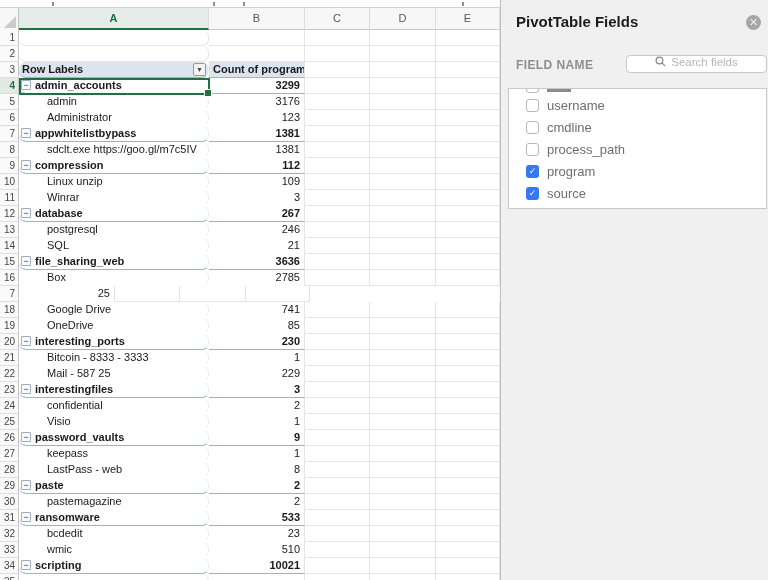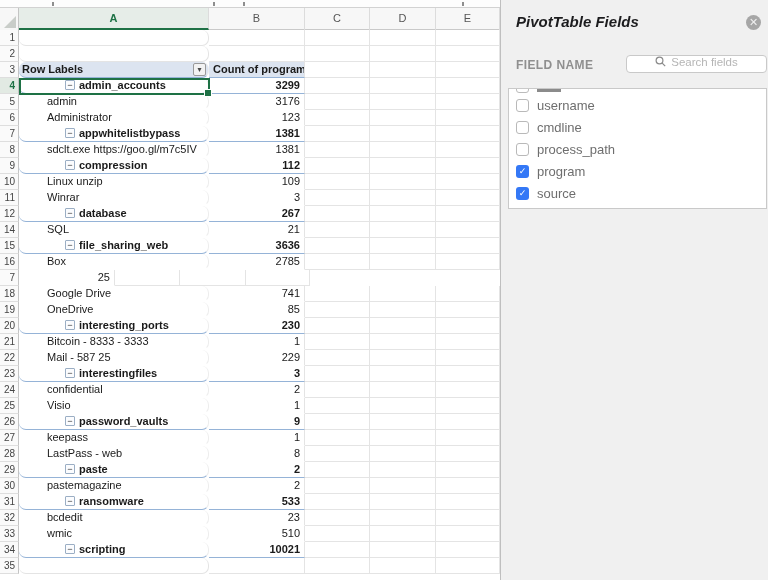--- a/index.html
+++ b/index.html
@@ -28,45 +28,45 @@
   .cell{box-sizing:border-box;height:16px;line-height:15px;font-size:11px;color:#1a1a1a;
         overflow:hidden;white-space:nowrap;border-bottom:1px solid transparent;position:relative;}
   .ca{width:190px;border-radius:7px;} .cb{width:96px;text-align:right;padding-right:4px;}
   .cc{width:65px;} .cd{width:66px;} .ce{width:64px;}
   .gl{border-bottom-color:#e4e4e4 !important;border-right:1px solid #e4e4e4;}
   .row .ca.pv{border-right:1px solid #ededed;}
   .row .cb.pv{border-right:1px solid #e4e4e4;}
   .phead{background:#dce4f0;font-weight:700;border-bottom-color:#95b3d7 !important;}
   .phead.ca{padding-left:3px;}
   .phead.cb{text-align:left;padding-left:4px;}
-  .grpb{border-bottom-color:#95b3d7 !important;font-weight:700;padding-left:44px;}
+  .grpb{border-bottom-color:#95b3d7 !important;font-weight:700;}
   .minus{display:inline-flex;width:10px;height:10px;border:1px solid #9baec4;background:#fbfcfe;
          border-radius:1px;align-items:center;justify-content:center;font-size:9px;line-height:8px;
          color:#333;margin:2px 4px 0 2px;vertical-align:top;box-sizing:border-box;font-weight:400;}
   .childlbl{padding-left:28px;display:block;}
   .filterbtn{position:absolute;right:2px;top:1px;width:13px;height:13px;background:#f2f2f2;
              border:1px solid #9a9a9a;border-radius:2px;box-sizing:border-box;display:flex;
              align-items:center;justify-content:center;font-size:8px;color:#4a4a4a;line-height:1;font-weight:400;}
   .selbox{position:absolute;left:19px;top:78px;width:191px;height:17px;border:2px solid #1e7145;
           box-sizing:border-box;pointer-events:none;}
   .handle{position:absolute;right:-4px;bottom:-4px;width:6px;height:6px;background:#1e7145;
           border:1px solid #fff;box-sizing:content-box;pointer-events:auto;}
   
   .panel{position:absolute;left:500px;top:0;width:268px;height:580px;background:#f0f0f0;
          border-left:1px solid #bfbfbf;box-sizing:border-box;}
-  .ptitle{position:absolute;left:15px;top:13px;font-size:15px;font-weight:700;color:#1c1c1e;font-style:italic;}
+  .ptitle{position:absolute;left:15px;top:13px;font-size:15px;font-weight:700;color:#1c1c1e;}
   .pclose{position:absolute;left:245px;top:15px;width:15px;height:15px;border-radius:50%;
           background:#a6a6a6;color:#f0f0f0;font-size:11px;line-height:15px;text-align:center;font-weight:700;}
   .fieldname{position:absolute;left:15px;top:58px;font-size:12px;font-weight:700;color:#8f8f8f;letter-spacing:.4px;}
   .search{position:absolute;left:125px;top:55px;width:141px;height:18px;background:#fff;
           border:1px solid #c9c9c9;border-radius:4px;box-sizing:border-box;display:flex;
           justify-content:center;gap:5px;}
   .search .ph{font-size:11.5px;color:#b5b5b5;}
   .flist{position:absolute;left:7px;top:88px;width:259px;height:121px;background:#fff;
-         border:1px solid #c9c9c9;box-sizing:border-box;overflow:hidden;}
+         border:1px solid #c9c9c9;box-sizing:border-box;overflow:hidden;padding-left:10px;}
   .clip{height:6px;overflow:hidden;display:flex;padding-left:7px;gap:8px;}
   .clip .cb0{width:13px;height:13px;border:1px solid #bbb;border-radius:3px;margin-top:-9px;box-sizing:border-box;}
   .clip .txt0{width:24px;height:3px;background:#8b8b8b;margin-top:0;}
   .fitem{display:flex;align-items:center;height:21.8px;padding-left:7px;gap:8px;}
   .chk{width:13px;height:13px;border-radius:3px;box-sizing:border-box;border:1px solid #b9b9b9;background:#fff;
        display:flex;align-items:center;justify-content:center;flex:none;}
   .chk.on{border:none;background:#3478f6;color:#fff;font-size:9px;font-weight:700;}
   .chk.on::after{content:"✓";}
   .flabel{font-size:13px;color:#6e6e6e;}
   .mag{flex:none;}
@@ -195,20 +195,30 @@
         </div>
         <div class="row">
           <div class="gut">12</div>
           <div class="cell ca grpb pv"><span class="minus">−</span><span>database</span></div>
           <div class="cell cb grpb pv">267</div>
           <div class="cell cc gl"></div>
           <div class="cell cd gl"></div>
           <div class="cell ce gl"></div>
         </div>
         <div class="row">
+          <div class="gut">13</div>
+          <div class="cell ca pv">
+            <span class="childlbl">postgresql</span>
+          </div>
+          <div class="cell cb pv">246</div>
+          <div class="cell cc gl"></div>
+          <div class="cell cd gl"></div>
+          <div class="cell ce gl"></div>
+        </div>
+        <div class="row">
           <div class="gut">14</div>
           <div class="cell ca pv">
             <span class="childlbl">SQL</span>
           </div>
           <div class="cell cb pv">21</div>
           <div class="cell cc gl"></div>
           <div class="cell cd gl"></div>
           <div class="cell ce gl"></div>
         </div>
         <div class="row">

